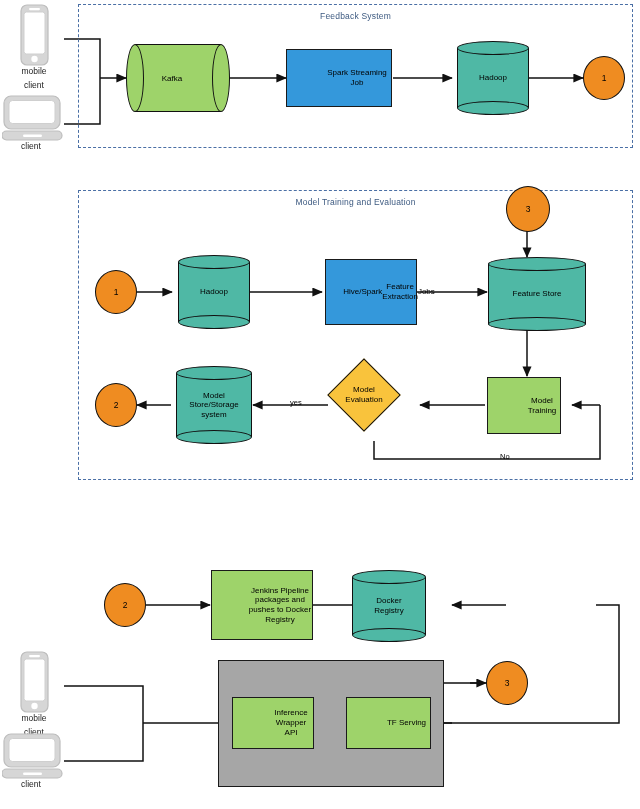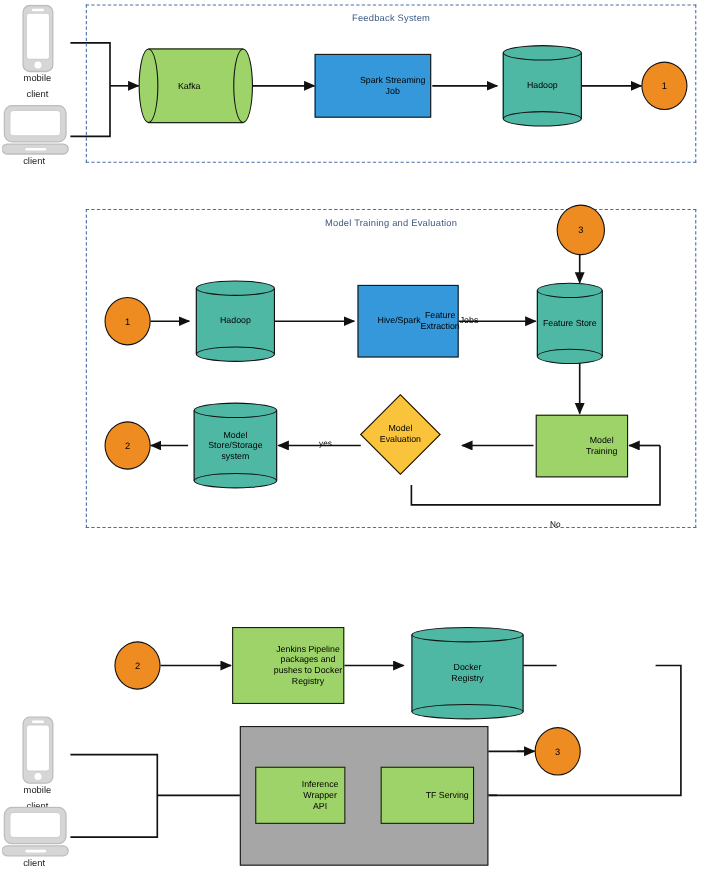--- a/index.html
+++ b/index.html
@@ -175,41 +175,41 @@
   <div class="node rect blue" style="left:325px;top:259px;width:92px;height:66px;flex-direction:row;">
     <span>Hive/Spark</span>
     <span>Feature Extraction</span>
     <span>Jobs</span>
   </div>
 
   <div class="circ" style="left:506px;top:186px;width:44px;height:46px;">
     <span>3</span>
   </div>
 
-  <div class="cylv" style="left:488px;top:257px;width:60px;height:74px;text-decoration:underline;">
+  <div class="cylv" style="left:488px;top:257px;width:98px;height:74px;text-decoration:underline;">
     <div class="body"></div>
     <div class="bot"></div>
     <div class="top"></div>
     <div class="lbl">Feature Store</div>
   </div>
 
-  <div class="node rect green" style="left:487px;top:377px;width:84px;height:57px;">
+  <div class="node rect green" style="left:487px;top:377px;width:74px;height:57px;">
     <span>Model Training</span>
   </div>
 
   <div class="diamond" style="left:338px;top:369px;width:52px;height:52px;">
     <div class="shape"></div>
     <div class="lbl" style="left:-16px;right:-16px;flex-direction:column;">
       <span>Model</span>
       <span>Evaluation</span>
     </div>
   </div>
 
   <div class="edgelabel" style="left:290px;top:398px;">yes</div>
-  <div class="edgelabel" style="left:500px;top:452px;margin-top:20px;">No</div>
+  <div class="edgelabel" style="left:500px;top:452px;">No</div>
 
   <div class="cylv" style="left:176px;top:366px;width:76px;height:78px;">
     <div class="body"></div>
     <div class="bot"></div>
     <div class="top"></div>
     <div class="lbl" style="flex-direction:column;">
       <span>Model</span>
       <span>Store/Storage</span>
       <span>system</span>
     </div>
@@ -224,21 +224,21 @@
     <span>2</span>
   </div>
 
   <div class="node rect green" style="left:211px;top:570px;width:102px;height:70px;flex-direction:column;">
     <span>Jenkins Pipeline</span>
     <span>packages and</span>
     <span>pushes to Docker</span>
     <span>Registry</span>
   </div>
 
-  <div class="cylv" style="left:374px;top:570px;width:74px;height:84px;padding-left:28px;">
+  <div class="cylv" style="left:352px;top:570px;width:74px;height:72px;">
     <div class="body"></div>
     <div class="bot"></div>
     <div class="top"></div>
     <div class="lbl" style="flex-direction:column;">
       <span>Docker</span>
       <span>Registry</span>
     </div>
   </div>
 
 

